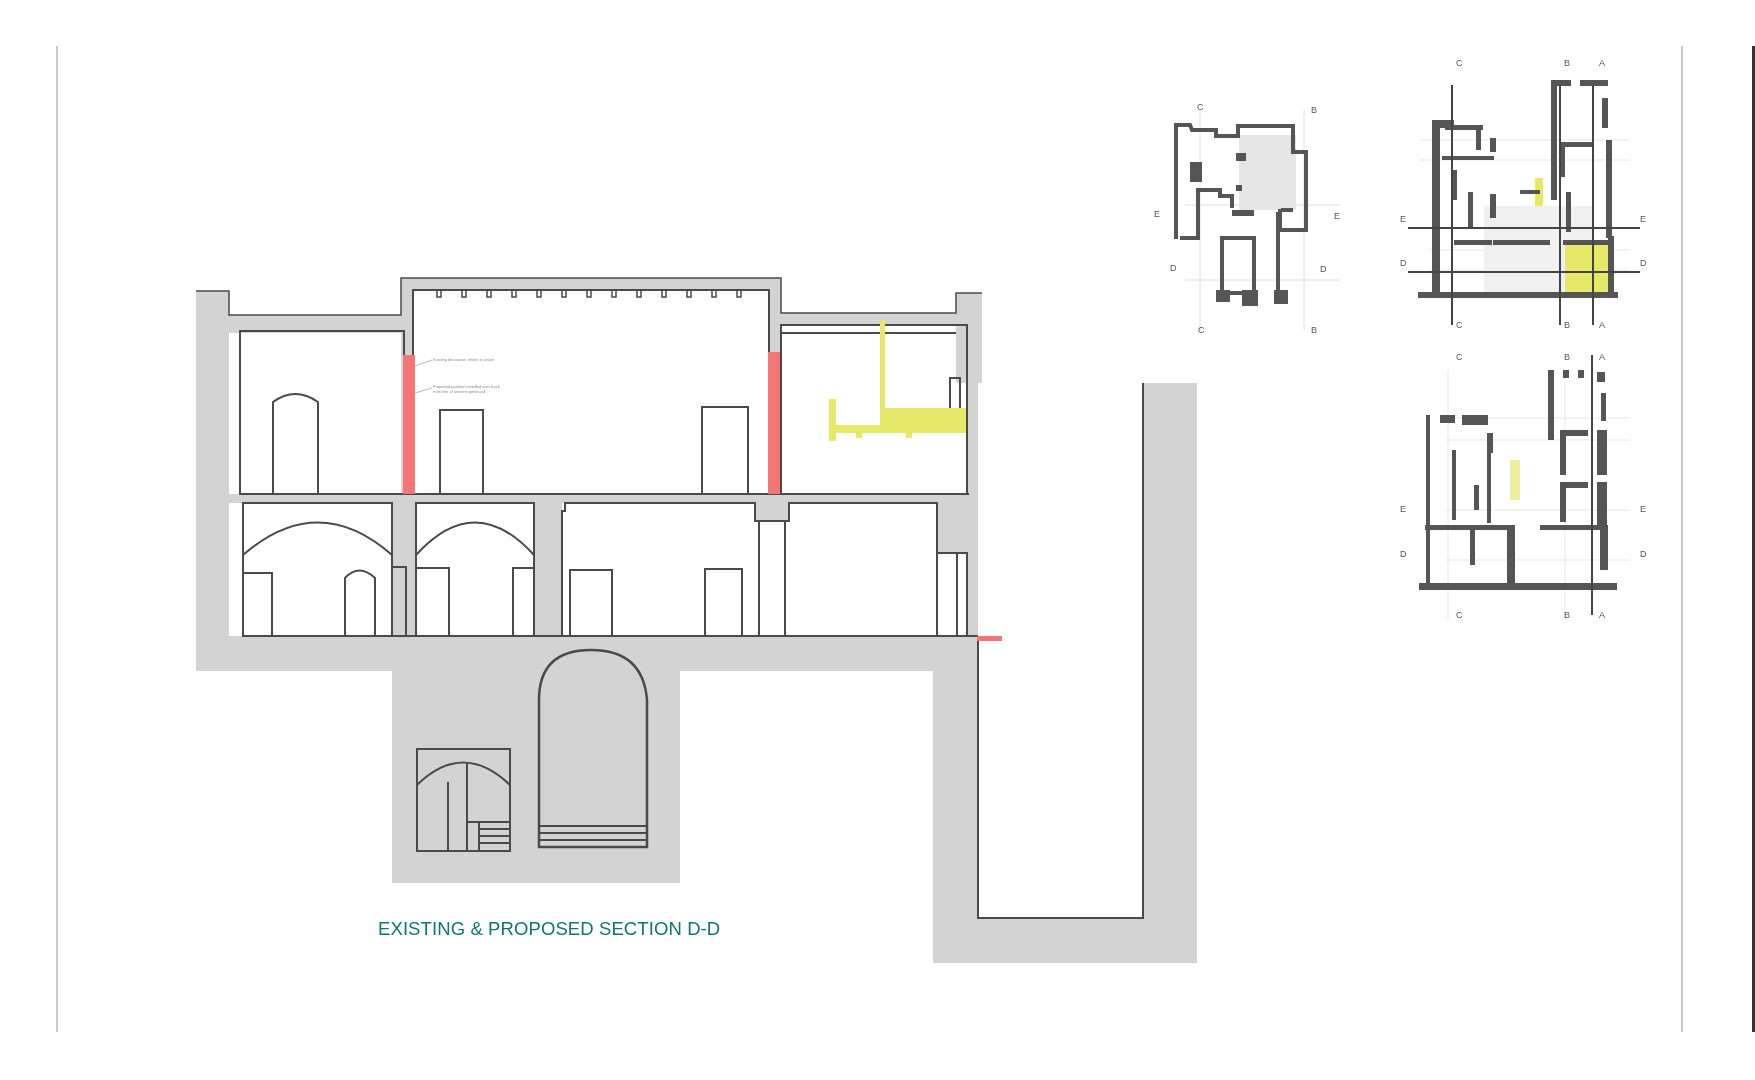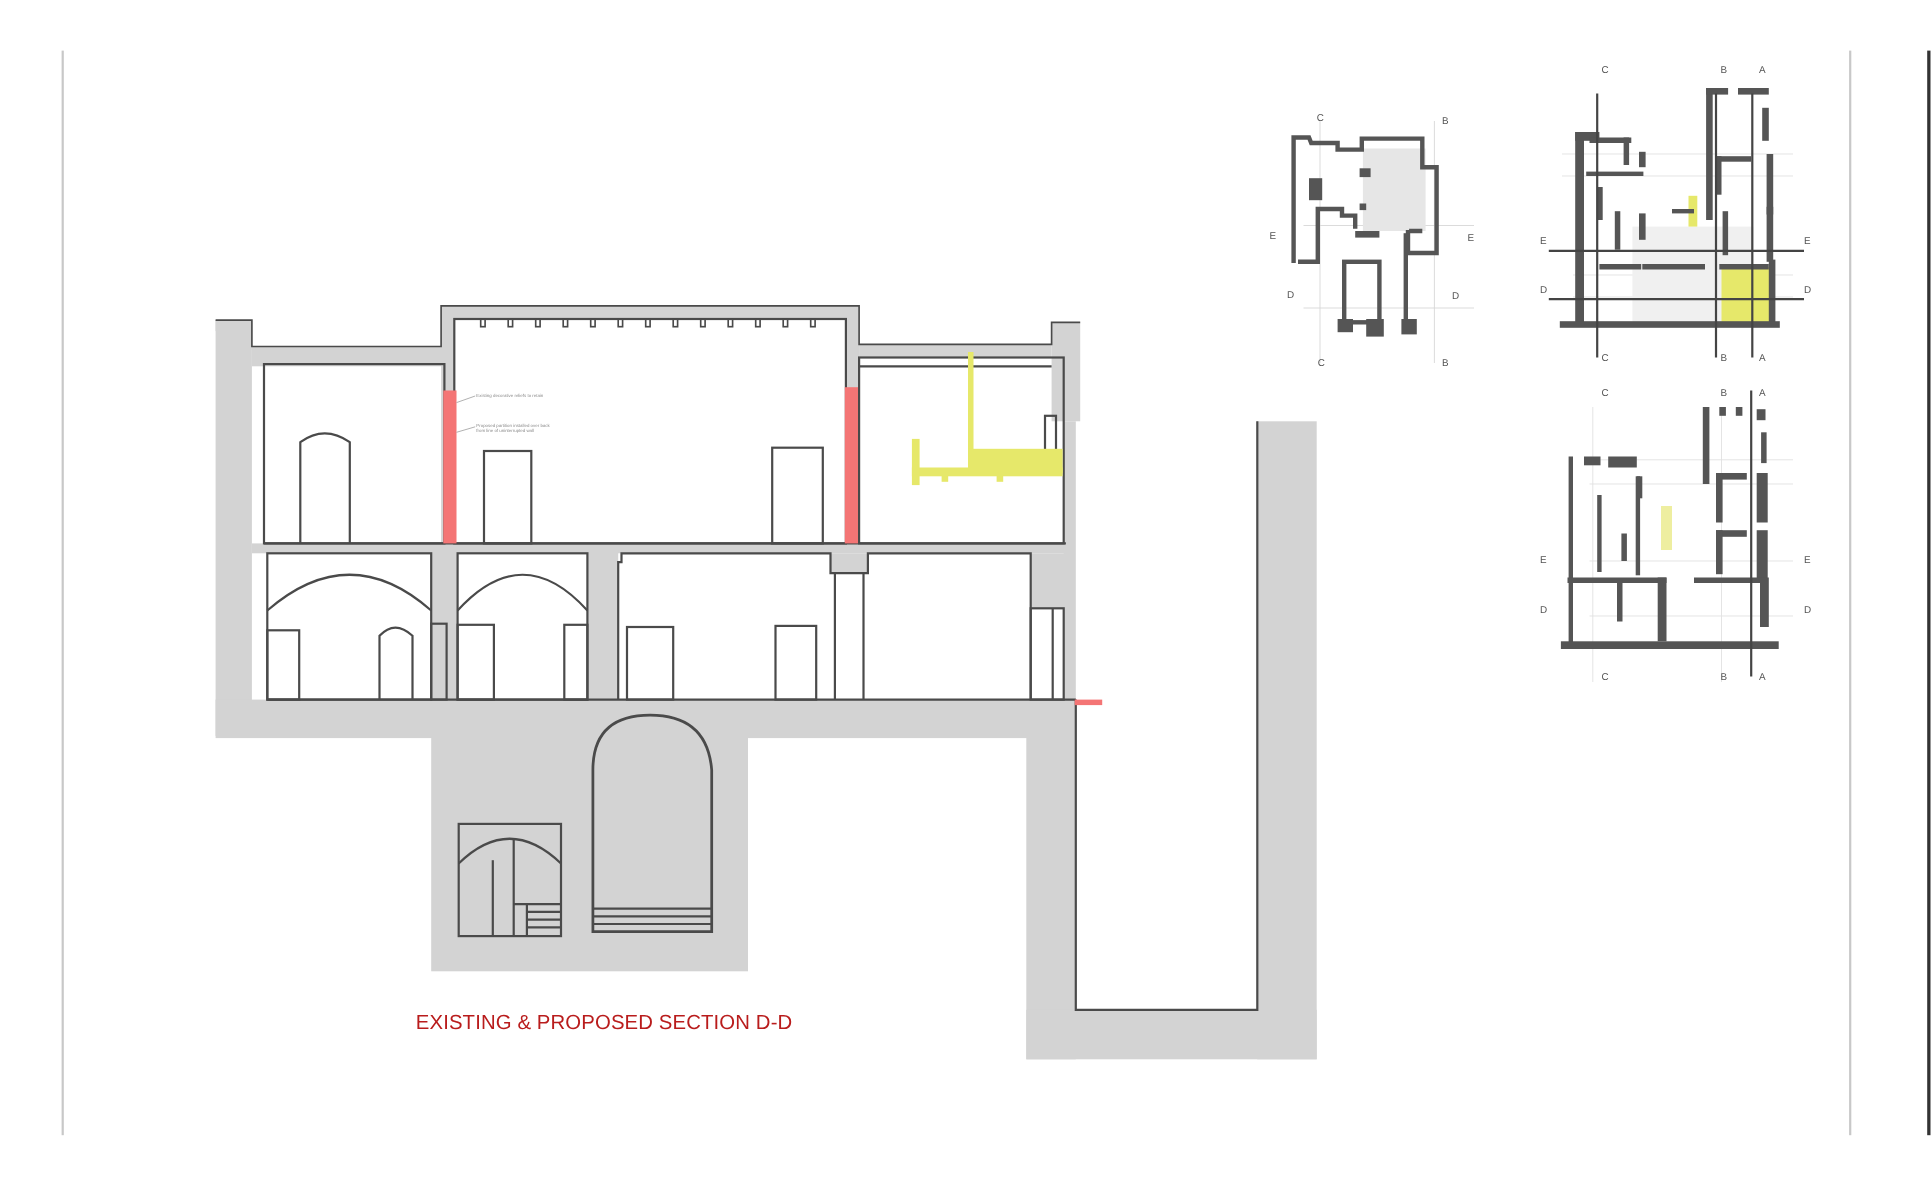--- a/index.html
+++ b/index.html
@@ -1,21 +1,21 @@
 <!DOCTYPE html>
 <html><head>
 <meta charset="utf-8">
 <style>
   html, body { margin: 0; padding: 0; background: #ffffff; }
   body { width: 1755px; height: 1080px; position: relative; overflow: hidden; font-family: "Liberation Sans", sans-serif; }
   .sheet { position: absolute; left: 0; top: 0; width: 1755px; height: 1080px; }
   .border-line { position: absolute; background: #c8c8c8; width: 2px; }
   .border-dark { position: absolute; background: #333333; width: 3px; }
   svg { position: absolute; left: 0; top: 0; }
-  .title { position: absolute; left: 378px; top: 918px; font-size: 18.5px; color: #b91c1c; letter-spacing: 0.1px; white-space: nowrap; text-align: center; }
+  .title { position: absolute; left: 378px; top: 918px; font-size: 18.5px; color: #0f766e; letter-spacing: 0.1px; white-space: nowrap; text-align: center; }
   .note { position: absolute; font-size: 4px; color: #8a8a8a; line-height: 5px; width: 70px; }
   .axis-label { font-family: "Liberation Sans", sans-serif; font-size: 9px; fill: #555555; }
 </style>
 </head>
 <body>
 
 <div class="sheet">
 
   <div class="border-line" style="left:56px; top:46px; height:986px;"></div>
   <div class="border-line" style="left:1681px; top:46px; height:986px;"></div>

